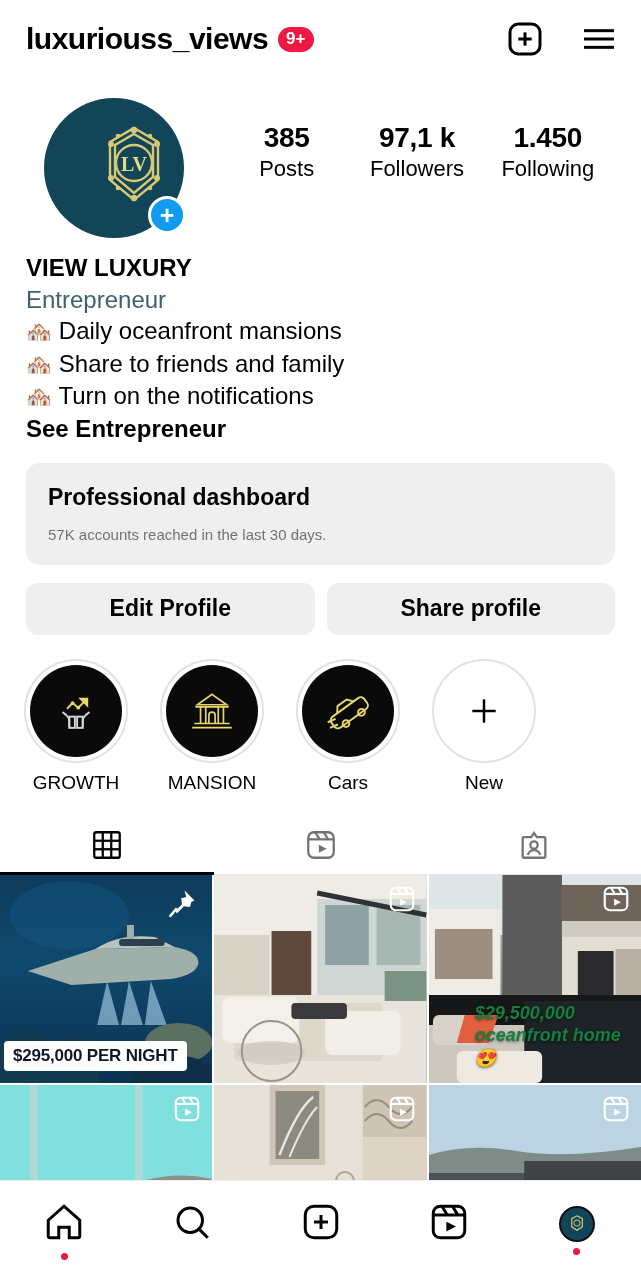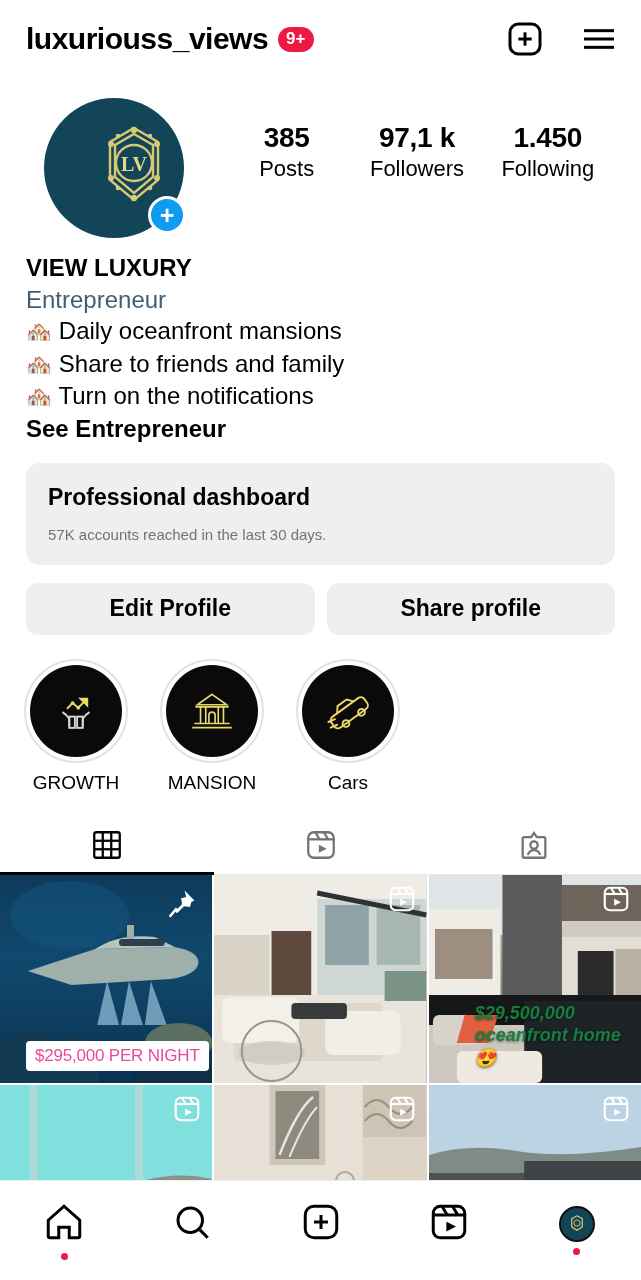--- a/index.html
+++ b/index.html
@@ -100,22 +100,22 @@
     height: 3px; background: #000;
   }
 
   
   .grid { display: grid; grid-template-columns: repeat(3, 1fr); gap: 2px;
           flex: 1 1 auto; overflow: hidden; background: #fff; }
   .cell { position: relative; overflow: hidden; height: 208px; }
   .cell .overlay-icon { position: absolute; top: 9px; right: 10px; }
   .cell .pin-icon { position: absolute; top: 12px; right: 14px; }
   .price-tag {
-    position: absolute; left: 26px; bottom: 12px;
-    background: #fff; color: #ec4899; font-size: 17px; font-weight: normal;
+    position: absolute; left: 4px; bottom: 12px;
+    background: #fff; color: #0f172a; font-size: 17px; font-weight: bold;
     padding: 5px 9px; border-radius: 4px; letter-spacing: -0.2px; white-space: nowrap;
   }
   .ocean-text {
     position: absolute; left: 46px; bottom: 14px;
     color: #15803d; font-size: 18px; font-weight: bold; font-style: italic;
     line-height: 1.25; text-shadow: 0 1px 3px rgba(0,0,0,.55);
   }
 
   
   .scene { position: absolute; inset: 0; }
@@ -282,20 +282,31 @@
                 <circle cx="33" cy="32" r="3"></circle>
             </g>
             <line x1="6" y1="34" x2="13" y2="31"></line>
               <line x1="8" y1="39" x2="15" y2="36"></line>
           </svg>
         </div>
       </div>
       <div class="hl-label">Cars</div>
     </div>
 
+    <div class="hl">
+      <div class="hl-ring">
+        <div class="hl-circle empty">
+          <svg width="40" height="40" viewBox="0 0 24 24" stroke="#000" stroke-width="1.5">
+            <line x1="12" y1="5" x2="12" y2="19"></line>
+              <line x1="5" y1="12" x2="19" y2="12"></line>
+          </svg>
+        </div>
+      </div>
+      <div class="hl-label">New</div>
+    </div>
   </div>
 
   <div class="tabs">
     <div class="tab active">
       <span>
         <svg width="34" height="34" viewBox="0 0 24 24" fill="none" stroke="#000" stroke-width="1.6">
           <rect x="3" y="3" width="18" height="18" rx="1.5"></rect>
           <line x1="9" y1="3" x2="9" y2="21"></line>
             <line x1="15" y1="3" x2="15" y2="21"></line>
           <line x1="3" y1="9" x2="21" y2="9"></line>

